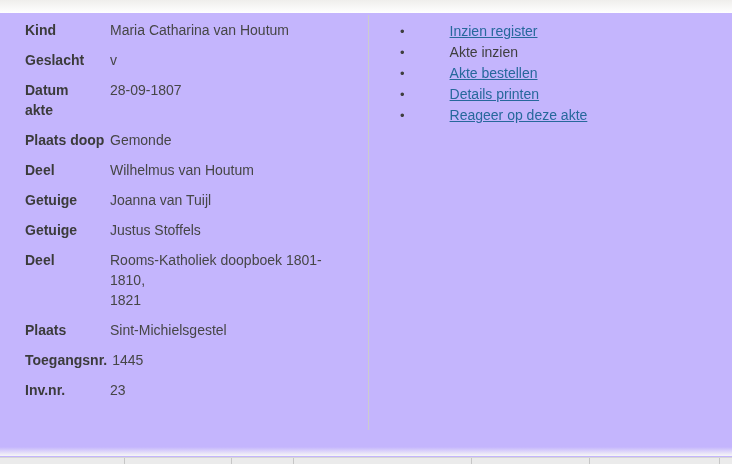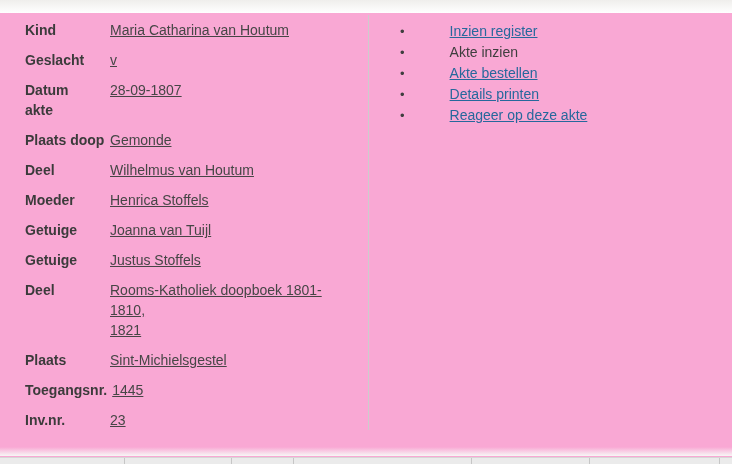--- a/index.html
+++ b/index.html
@@ -9,21 +9,21 @@
     font-size: 14px;
     color: #3e3e3e;
     width: 732px;
     height: 464px;
     position: relative;
     overflow: hidden;
   }
   .page {
     position: absolute;
     inset: 0;
-    background: #f9a8d4;
+    background: #c4b5fd;
   }
   .top-fade {
     position: absolute;
     top: 0; left: 0; right: 0;
     height: 13px;
     background: linear-gradient(#efeeec, #ffffff);
   }
   .record-pane {
     position: absolute;
     top: 20px;
@@ -43,21 +43,20 @@
     color: #3b3b3b;
     line-height: 20px;
     white-space: pre-line;
   }
   .field-value {
     flex: 1;
     max-width: 237px;
     color: #464646;
     line-height: 20px;
     white-space: pre-line;
-    text-decoration: underline;
   }
   .col-divider {
     position: absolute;
     left: 368px;
     top: 15px;
     width: 1px;
     height: 415px;
     background: #cccccc;
   }
   .actions-pane {
@@ -137,24 +136,20 @@
   <div class="detail-row">
     <span class="field-label">Plaats doop</span>
     <span class="field-value">Gemonde</span>
   </div>
 
   <div class="detail-row">
     <span class="field-label">Deel</span>
     <span class="field-value">Wilhelmus van Houtum</span>
   </div>
 
-  <div class="detail-row">
-    <span class="field-label">Moeder</span>
-    <span class="field-value">Henrica Stoffels</span>
-  </div>
 
   <div class="detail-row">
     <span class="field-label">Getuige</span>
     <span class="field-value">Joanna van Tuijl</span>
   </div>
 
   <div class="detail-row">
     <span class="field-label">Getuige</span>
     <span class="field-value">Justus Stoffels</span>
   </div>

